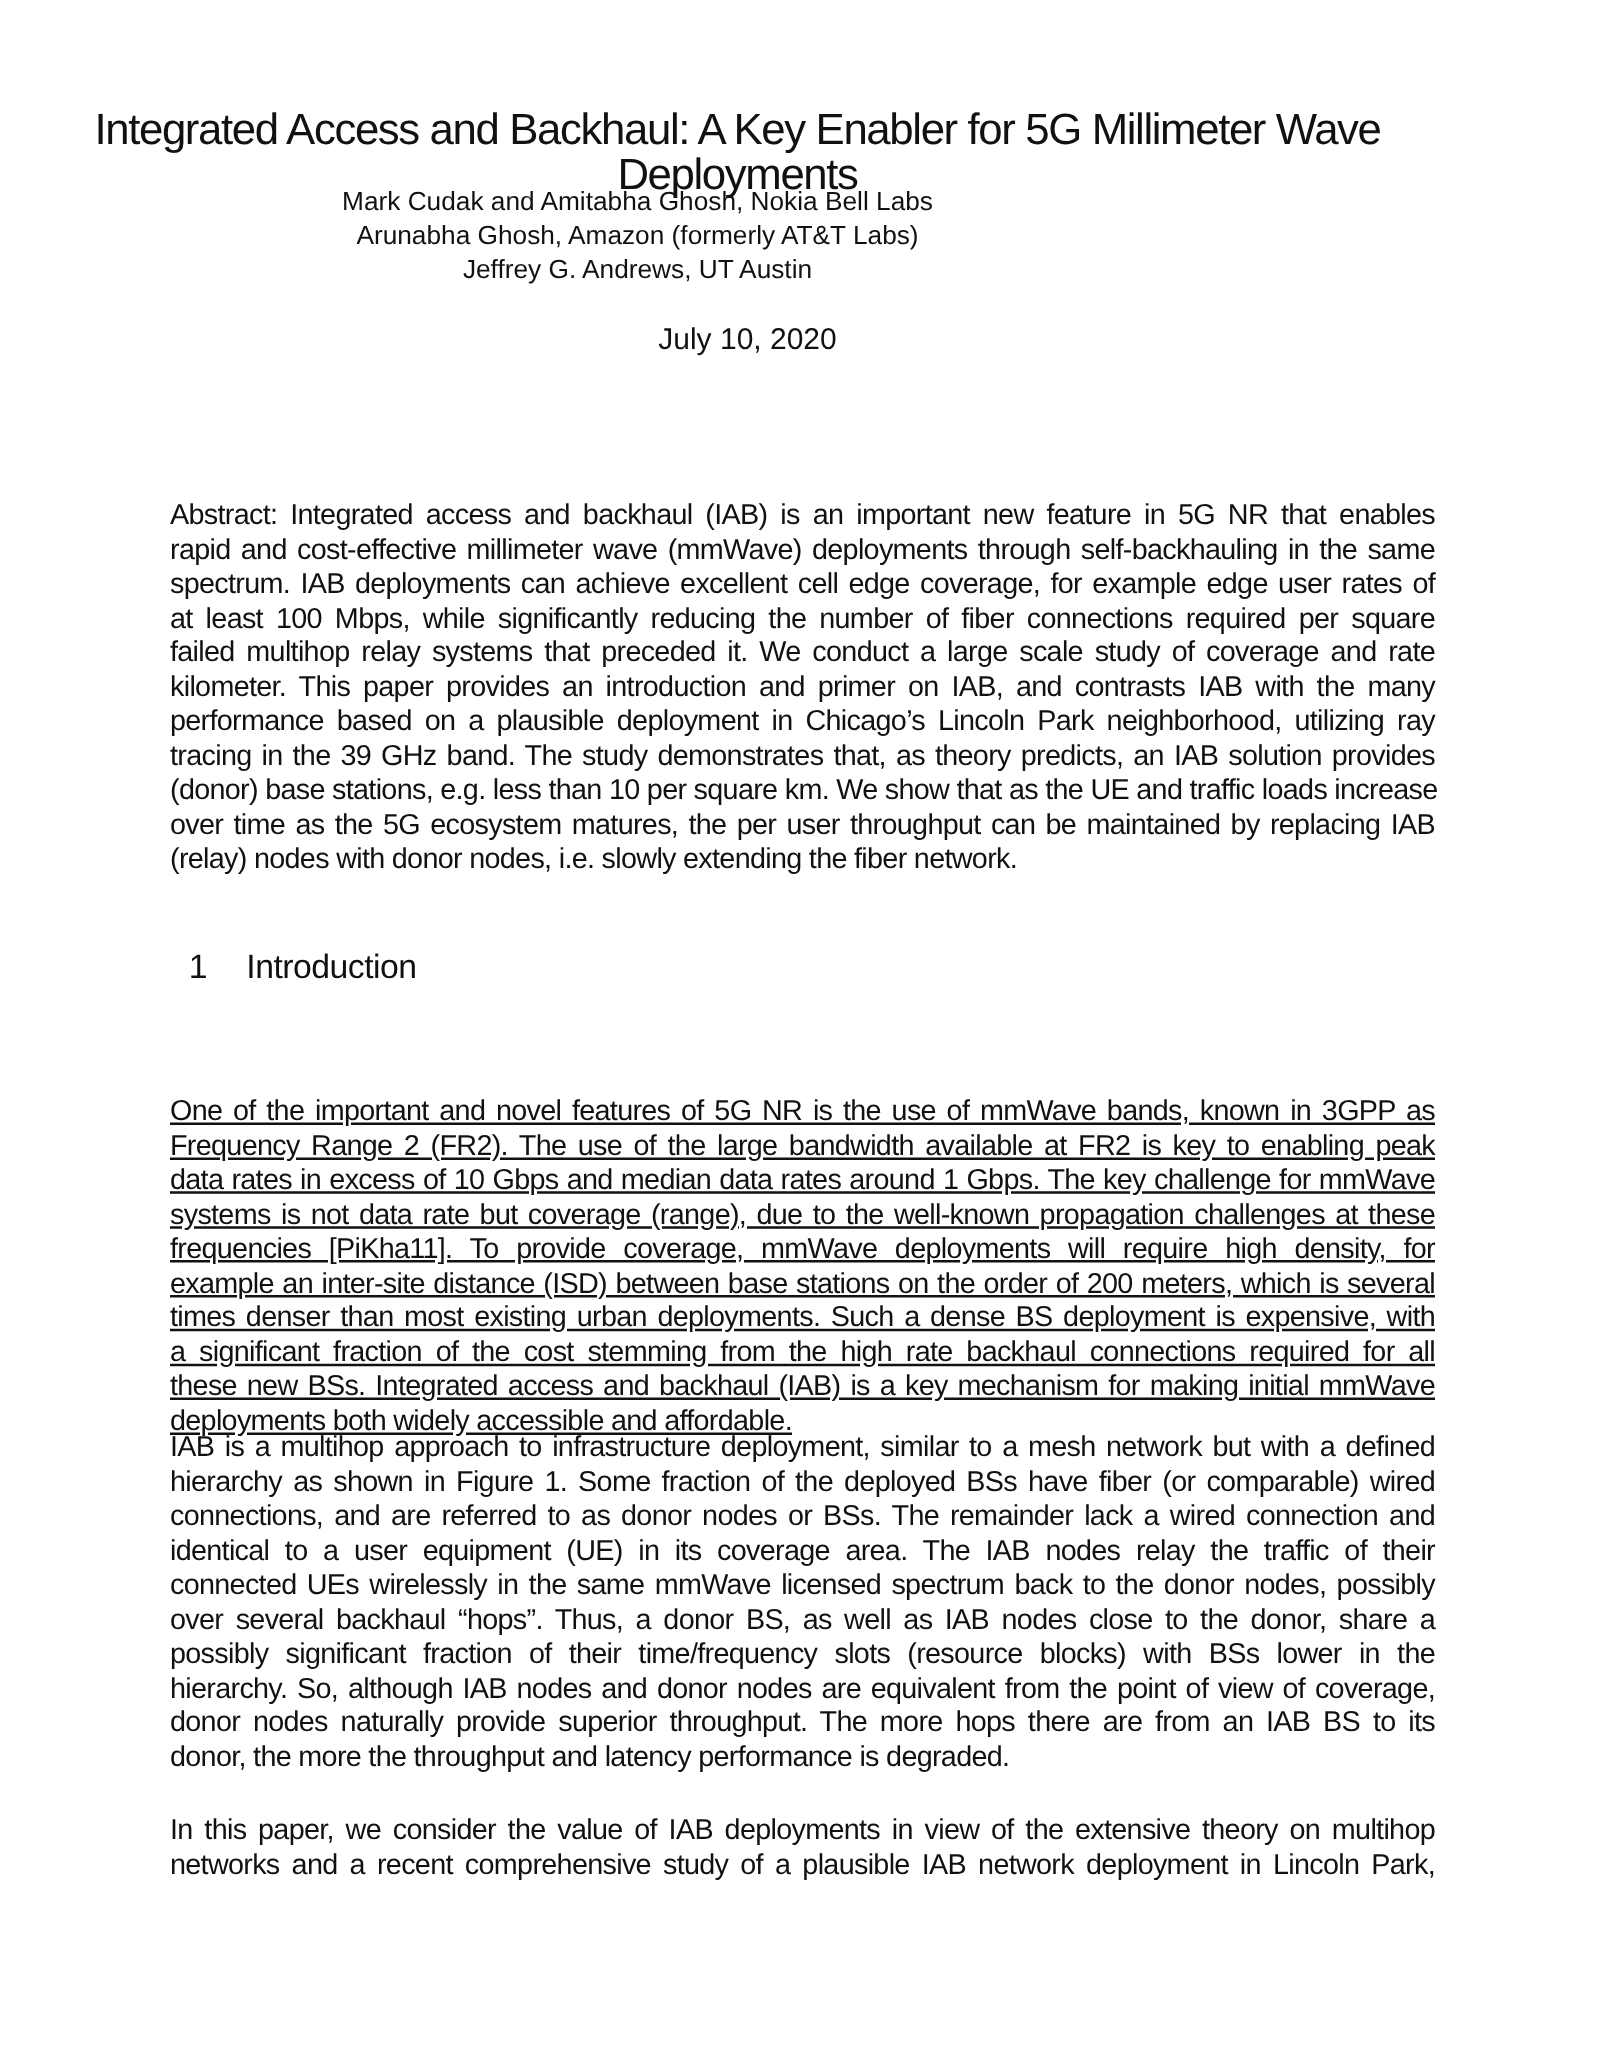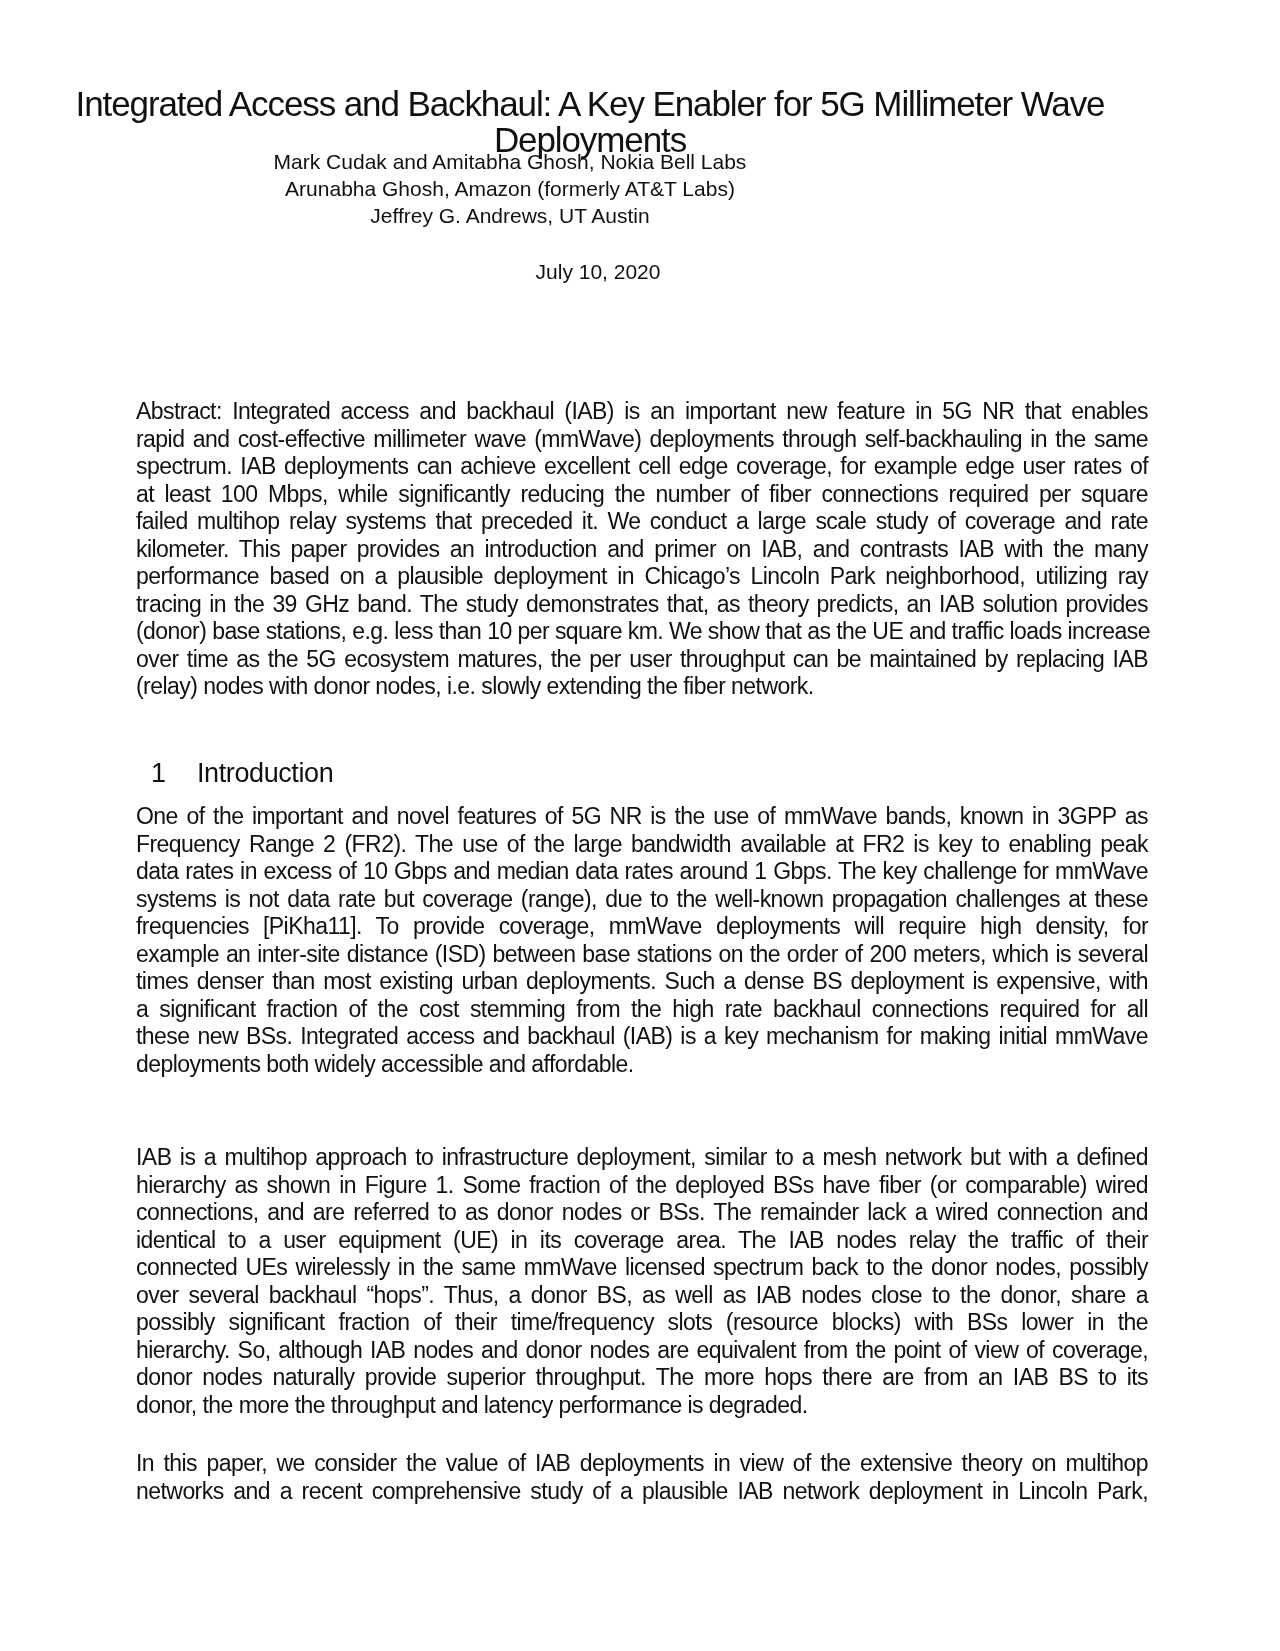--- a/index.html
+++ b/index.html
@@ -4,30 +4,30 @@
 <style>
   html, body { margin: 0; padding: 0; background: #ffffff; }
   body { width: 1280px; height: 1651px; position: relative; overflow: hidden;
          font-family: "Liberation Sans", sans-serif; color: #111111; }
   .page { position: absolute; left: 0; top: 0; width: 1280px; height: 1651px; }
   .title { position: absolute; top: 86px; left: 0; width: 1180px; text-align: center;
            font-size: 35px; letter-spacing: -1.1px; line-height: 36px; }
   .authors { position: absolute; top: 148px; left: 0; width: 1020px; text-align: center;
              font-size: 21px; line-height: 27px; }
   .date { position: absolute; top: 258px; left: 0; width: 1196px; text-align: center;
-          font-size: 21px; line-height: 27px; }
+          font-size: 24px; line-height: 27px; }
   .block { position: absolute; left: 136px; width: 1012px; font-size: 23px; margin-top: 15px; }
   .line { display: block; height: 27.5px; line-height: 27.5px; white-space: nowrap;
           text-align: justify; text-align-last: justify; letter-spacing: -0.55px; }
   .line.last { text-align-last: left; }
   .abstract { top: 383px; }
   .section-heading { position: absolute; left: 136px; top: 756px; font-size: 27px;
                      line-height: 34px; letter-spacing: -0.4px; margin-left: 15px; }
   .section-heading .num { display: inline-block; width: 46px; }
-  .p1 { top: 788px; }
+  .p1 { top: 860px; text-decoration: underline; }
   .p2 { top: 1129px; }
   .p3 { top: 1435px; }
 </style>
 </head>
 <body>
 
 <div class="page">
 
   <div class="title">Integrated Access and Backhaul: A Key Enabler for 5G Millimeter Wave Deployments</div>
 

